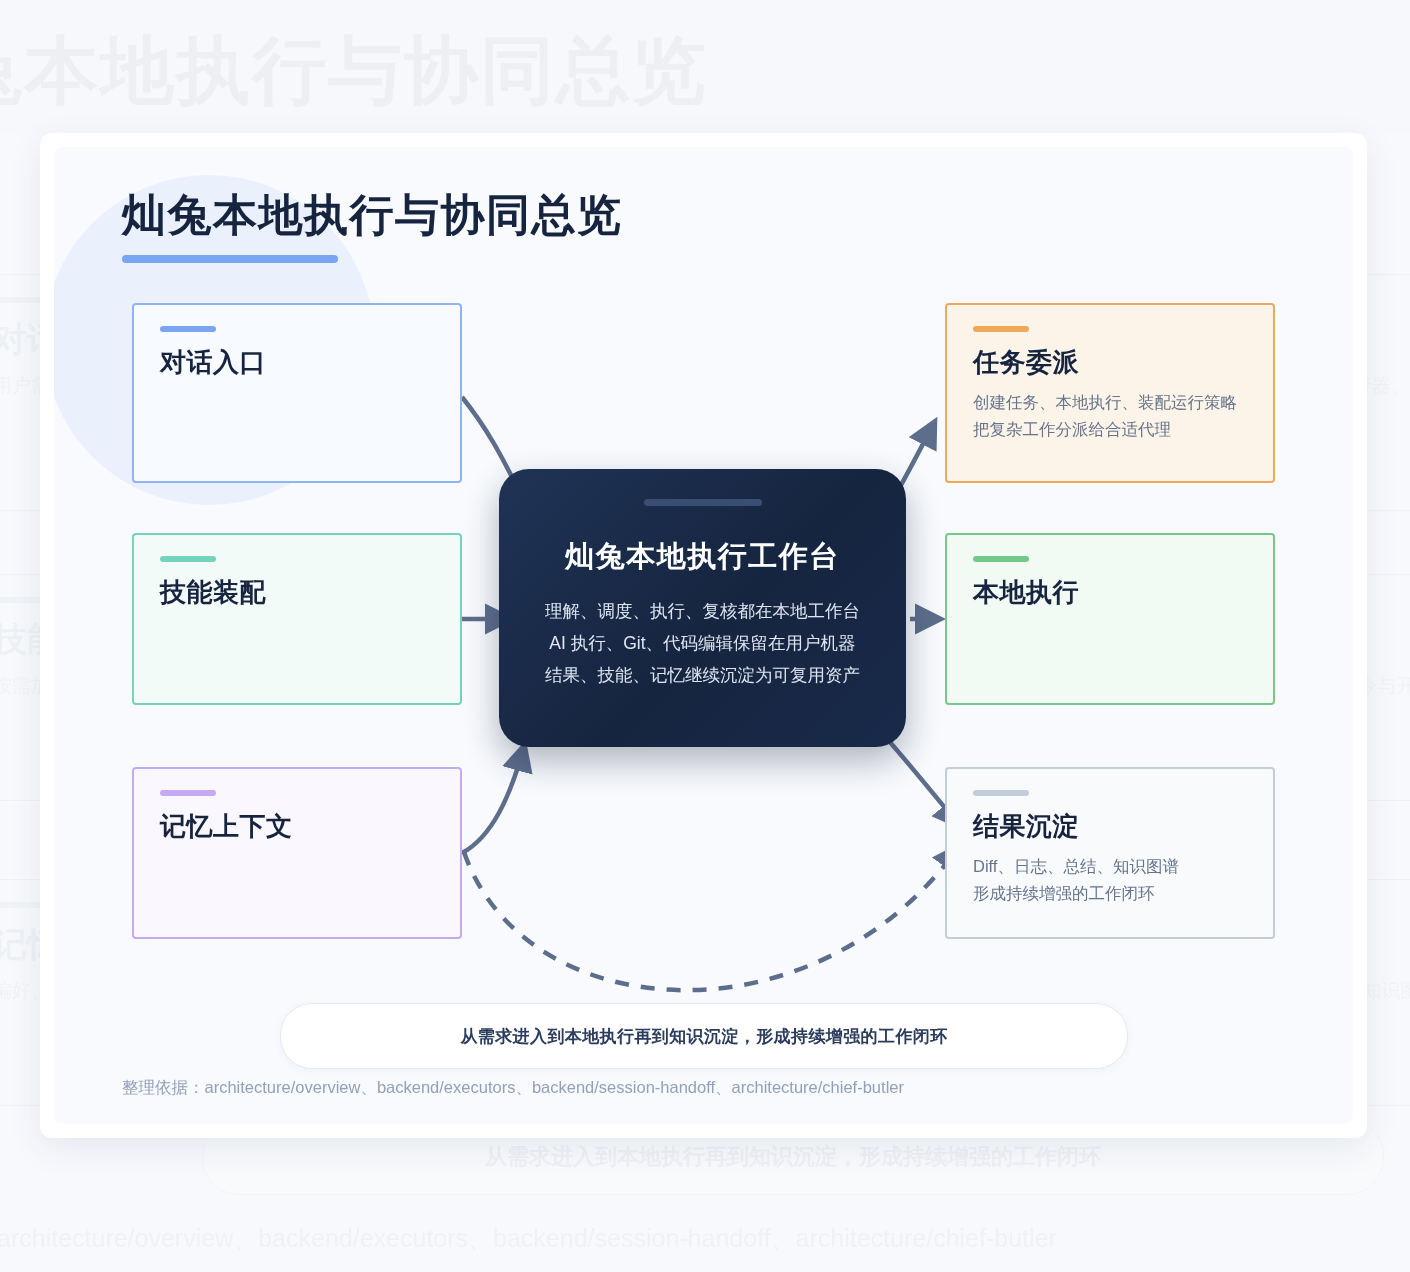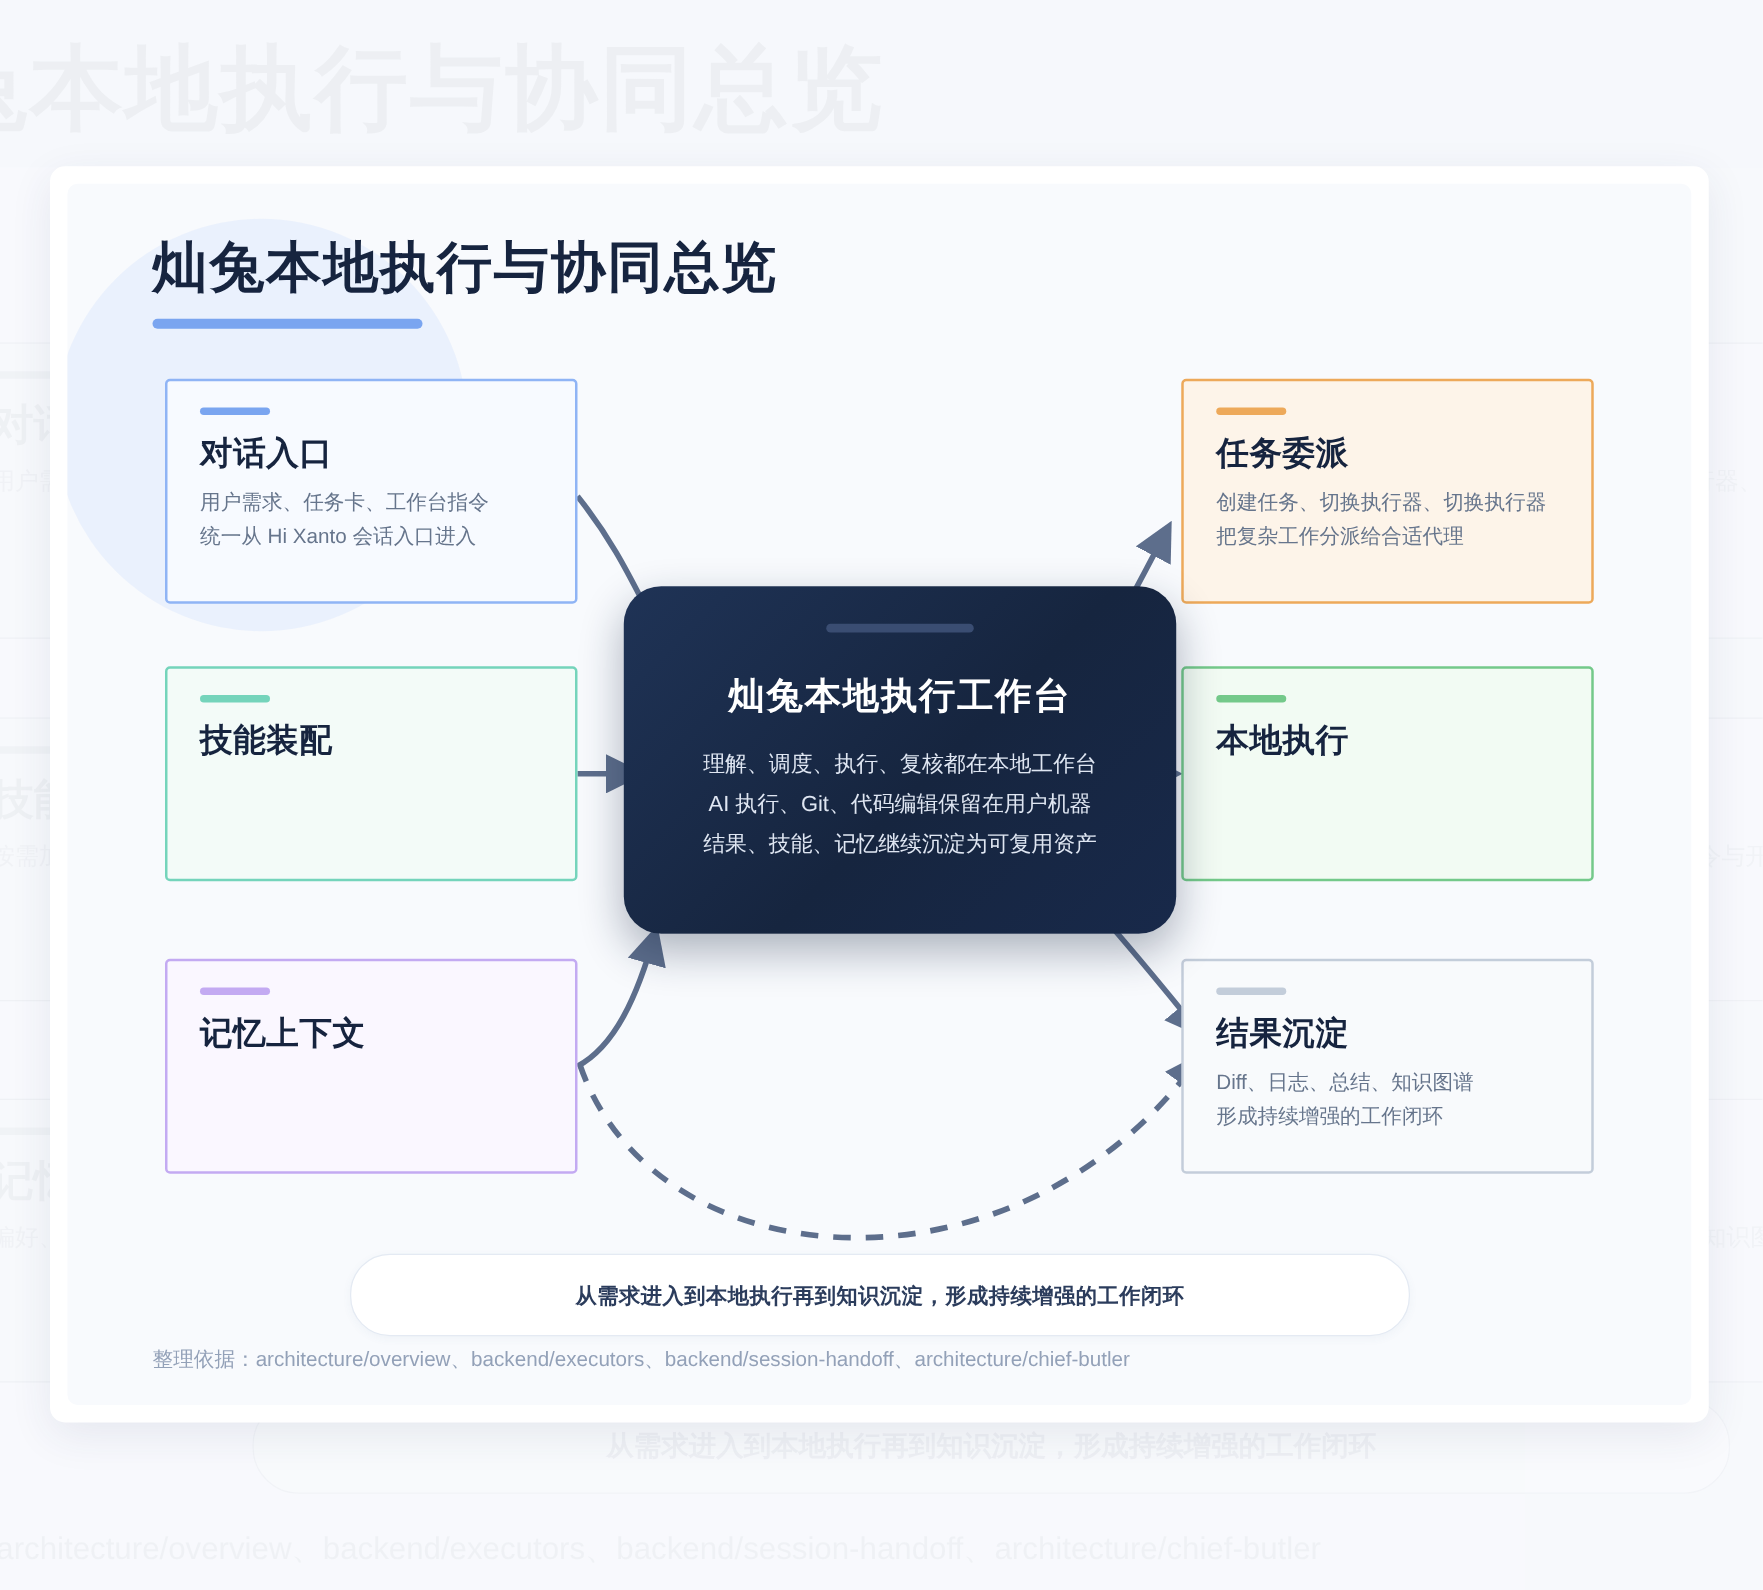--- a/index.html
+++ b/index.html
@@ -95,21 +95,21 @@
   #card-dialog{left:78px;top:156px;width:330px;height:180px;background:#f7faff;border:2px solid #8fb4f5;}
   #card-skill {left:78px;top:386px;width:330px;height:172px;background:#f3fbf8;border:2px solid #74d4bb;}
   #card-memory{left:78px;top:620px;width:330px;height:172px;background:#faf7ff;border:2px solid #c3aaf2;}
 
   #card-delegate{left:891px;top:156px;width:330px;height:180px;background:#fdf4e9;border:2px solid #eea council;border:2px solid #eda95a;}
   #card-local   {left:891px;top:386px;width:330px;height:172px;background:#f2fbf3;border:2px solid #74c98a;}
   #card-result  {left:891px;top:620px;width:330px;height:172px;background:#f8fafc;border:2px solid #c3cdda;}
 
   
   #hub{
-    position:absolute;left:445px;top:322px;width:442px;height:278px;
+    position:absolute;left:445px;top:322px;width:407px;height:278px;
     border-radius:30px;
     background:linear-gradient(135deg,#1f3356 0%,#16253f 55%,#18294a 100%);
     box-shadow:0 14px 34px rgba(20,35,65,.33);
   }
   #hub-bar{position:absolute;left:50%;top:30px;transform:translateX(-50%);width:118px;height:7px;border-radius:4px;background:#3a4d72;}
   #hub-title{
     position:absolute;left:0;right:0;top:68px;text-align:center;
     font-size:29px;font-weight:bold;color:#ffffff;letter-spacing:1.5px;
   }
   #hub-desc{
@@ -212,38 +212,36 @@
       <path d="M856,472 C868,472 876,472 885,472" fill="none" stroke="#5d6e8c" stroke-width="4.5" marker-end="url(#ah)"></path>
 
       <path d="M828,586 C858,620 882,650 905,678" fill="none" stroke="#5d6e8c" stroke-width="4.5" marker-end="url(#ah)"></path>
 
       <path d="M410,705 C470,880 760,900 905,700" fill="none" stroke="#5d6e8c" stroke-width="4.5" stroke-dasharray="14,12" marker-end="url(#ah)"></path>
     </svg>
 
     <div class="card" id="card-dialog">
       <div class="accent" style="background:#7aa5f0"></div>
       <div class="c-title">对话入口</div>
-      <div class="c-desc">用户需求、任务卡、工作台指令
-统一从 Hi Xanto 会话入口进入</div>
     </div>
 
     <div class="card" id="card-skill">
       <div class="accent" style="background:#74d4bb"></div>
       <div class="c-title">技能装配</div>
     </div>
 
     <div class="card" id="card-memory">
       <div class="accent" style="background:#c3aaf2"></div>
       <div class="c-title">记忆上下文</div>
     </div>
 
     <div class="card" id="card-delegate">
       <div class="accent" style="background:#eda95a"></div>
       <div class="c-title">任务委派</div>
-      <div class="c-desc">创建任务、切换执行器、切换执行器
+      <div class="c-desc">创建任务、本地执行、装配运行策略
 把复杂工作分派给合适代理</div>
     </div>
 
     <div class="card" id="card-local">
       <div class="accent" style="background:#74c98a"></div>
       <div class="c-title">本地执行</div>
     </div>
 
     <div class="card" id="card-result">
       <div class="accent" style="background:#c3cdda"></div>

